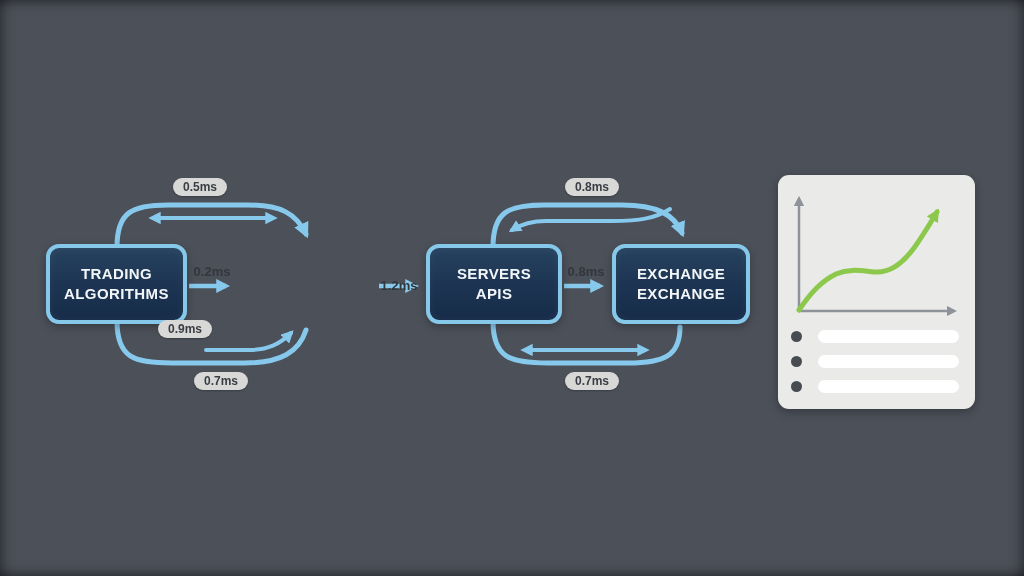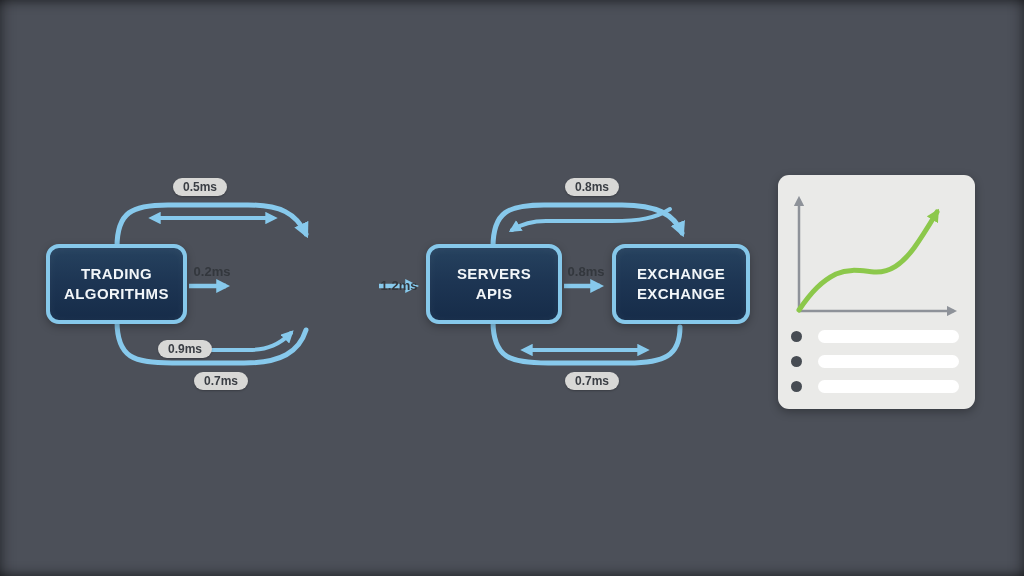--- a/index.html
+++ b/index.html
@@ -93,21 +93,21 @@
   <div class="node node-3">
     <span>SERVERS</span>
     <span>APIS</span>
   </div>
   <div class="node node-4">
     <span>EXCHANGE</span>
     <span>EXCHANGE</span>
   </div>
 
   <div class="pill" style="left:200px;top:187px;">0.5ms</div>
-  <div class="pill" style="left:185px;top:349px;">0.9ms</div>
+  <div class="pill" style="left:185px;top:329px;">0.9ms</div>
   <div class="pill" style="left:221px;top:381px;">0.7ms</div>
   <div class="pill" style="left:592px;top:187px;">0.8ms</div>
   <div class="pill" style="left:592px;top:381px;">0.7ms</div>
 
   <div class="plain-label" style="left:212px;top:263px;">0.2ms</div>
   <div class="plain-label" style="left:399px;top:277px;">1.2ms</div>
   <div class="plain-label" style="left:586px;top:263px;">0.8ms</div>
 
   <div class="card">
     <svg class="card-chart" width="197" height="150" viewBox="0 0 197 150">

